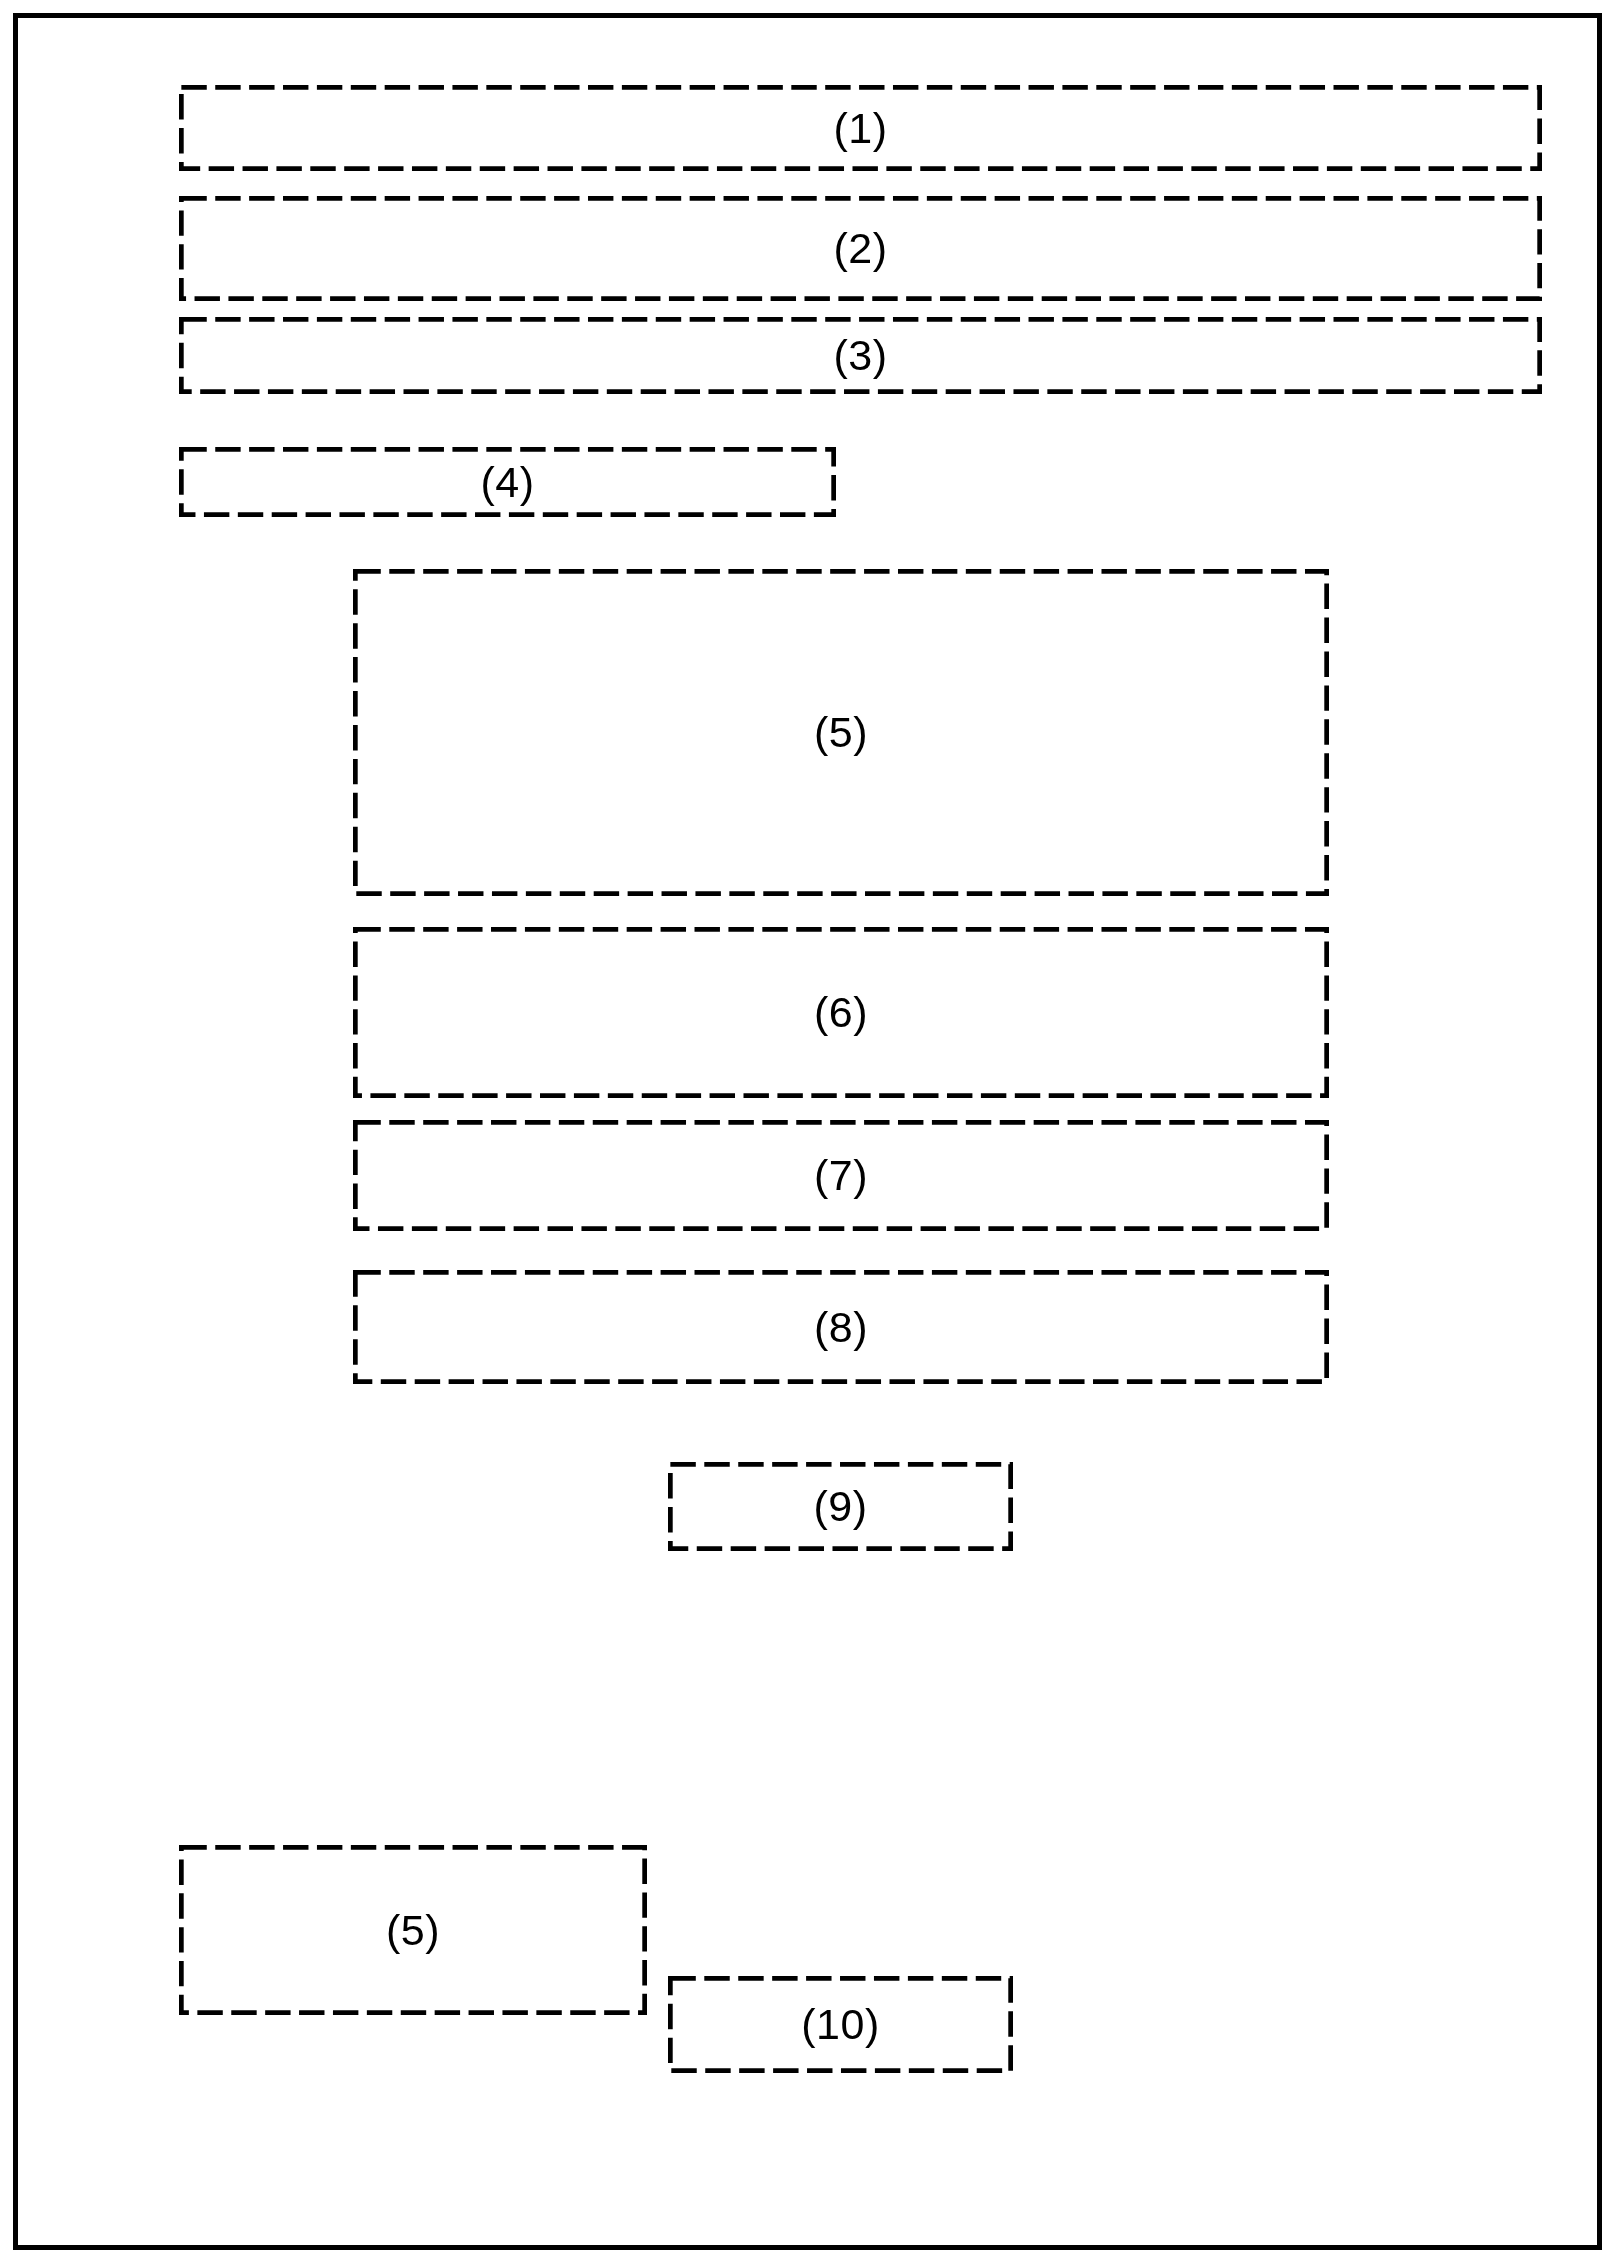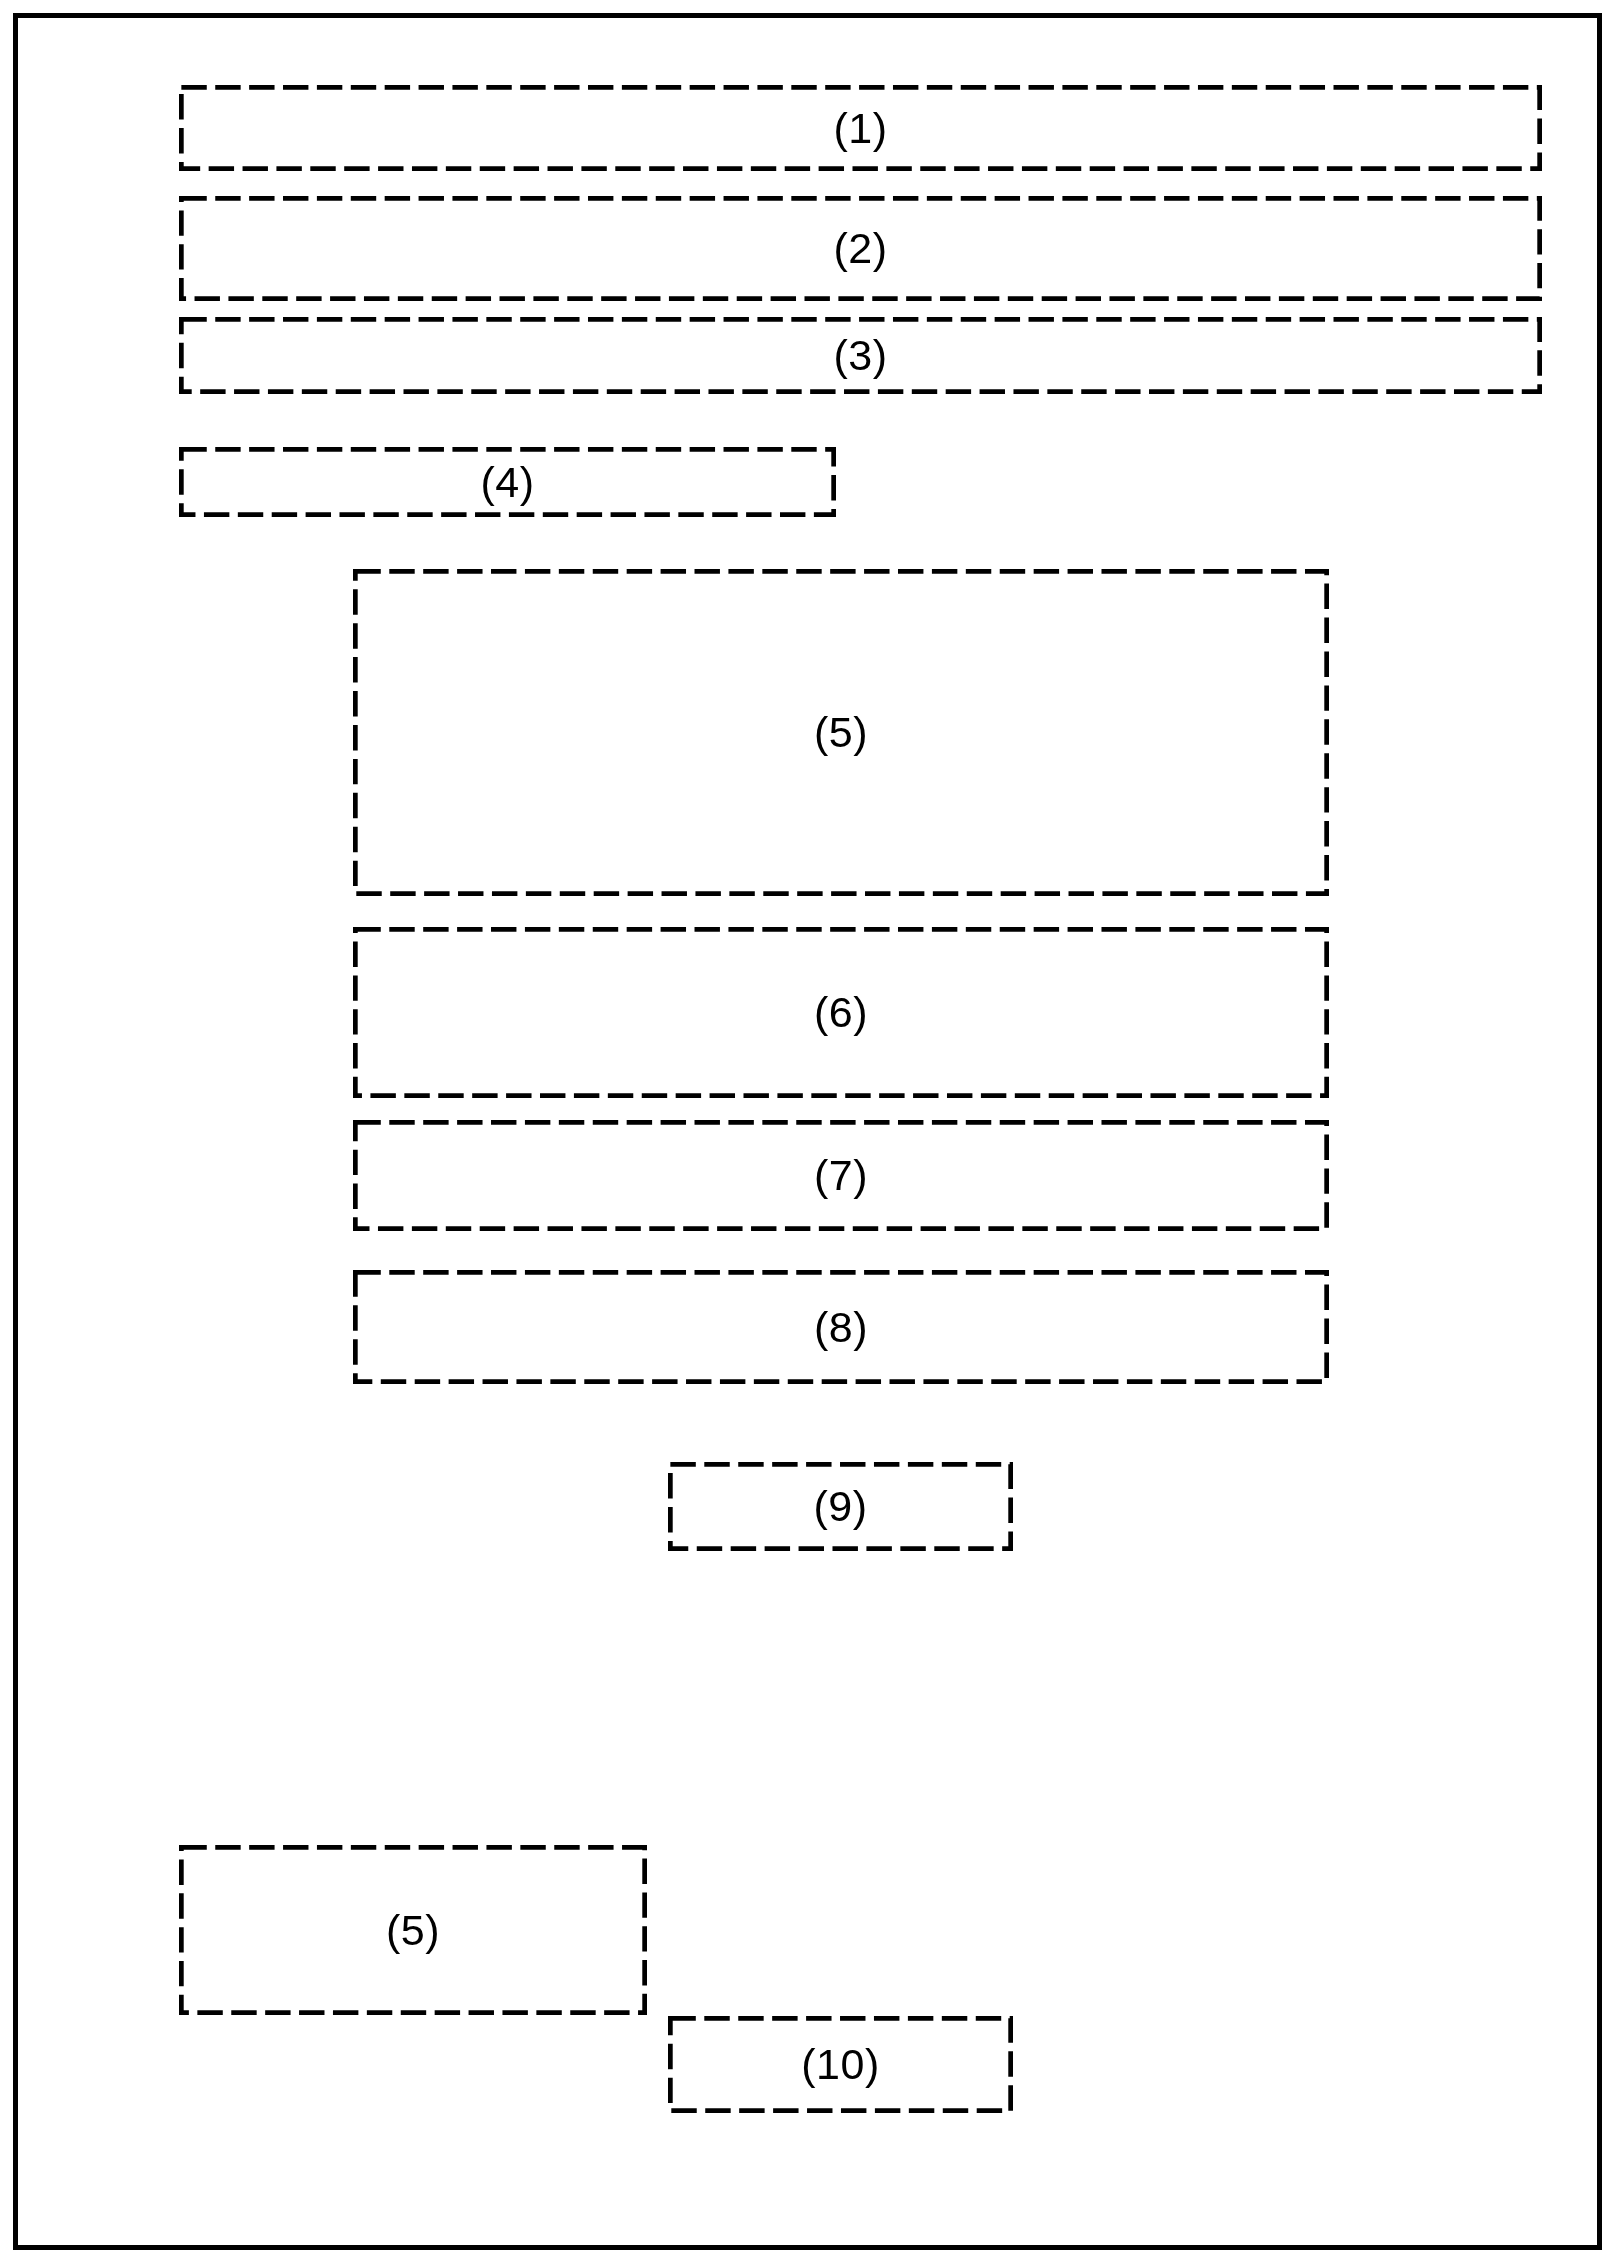--- a/index.html
+++ b/index.html
@@ -124,21 +124,21 @@
       <span class="block-label">(9)</span>
     </div>
 
     <div class="block" style="left:161px; top:1827px; width:468px; height:170px;">
       <svg class="block-border" viewBox="0 0 497 181" preserveAspectRatio="none">
         <rect x="2.5" y="2.5" width="492" height="176" fill="none" stroke="#000000" stroke-width="5" stroke-dasharray="27 9"></rect>
       </svg>
       <span class="block-label">(5)</span>
     </div>
 
-    <div class="block" style="left:650px; top:1998px; width:345px; height:97px;">
+    <div class="block" style="left:650px; top:1958px; width:345px; height:97px;">
       <svg class="block-border" viewBox="0 0 366 103" preserveAspectRatio="none">
         <rect x="2.5" y="2.5" width="361" height="98" fill="none" stroke="#000000" stroke-width="5" stroke-dasharray="27 9"></rect>
       </svg>
       <span class="block-label">(10)</span>
     </div>
 
   </div>
 </div>
 
 

